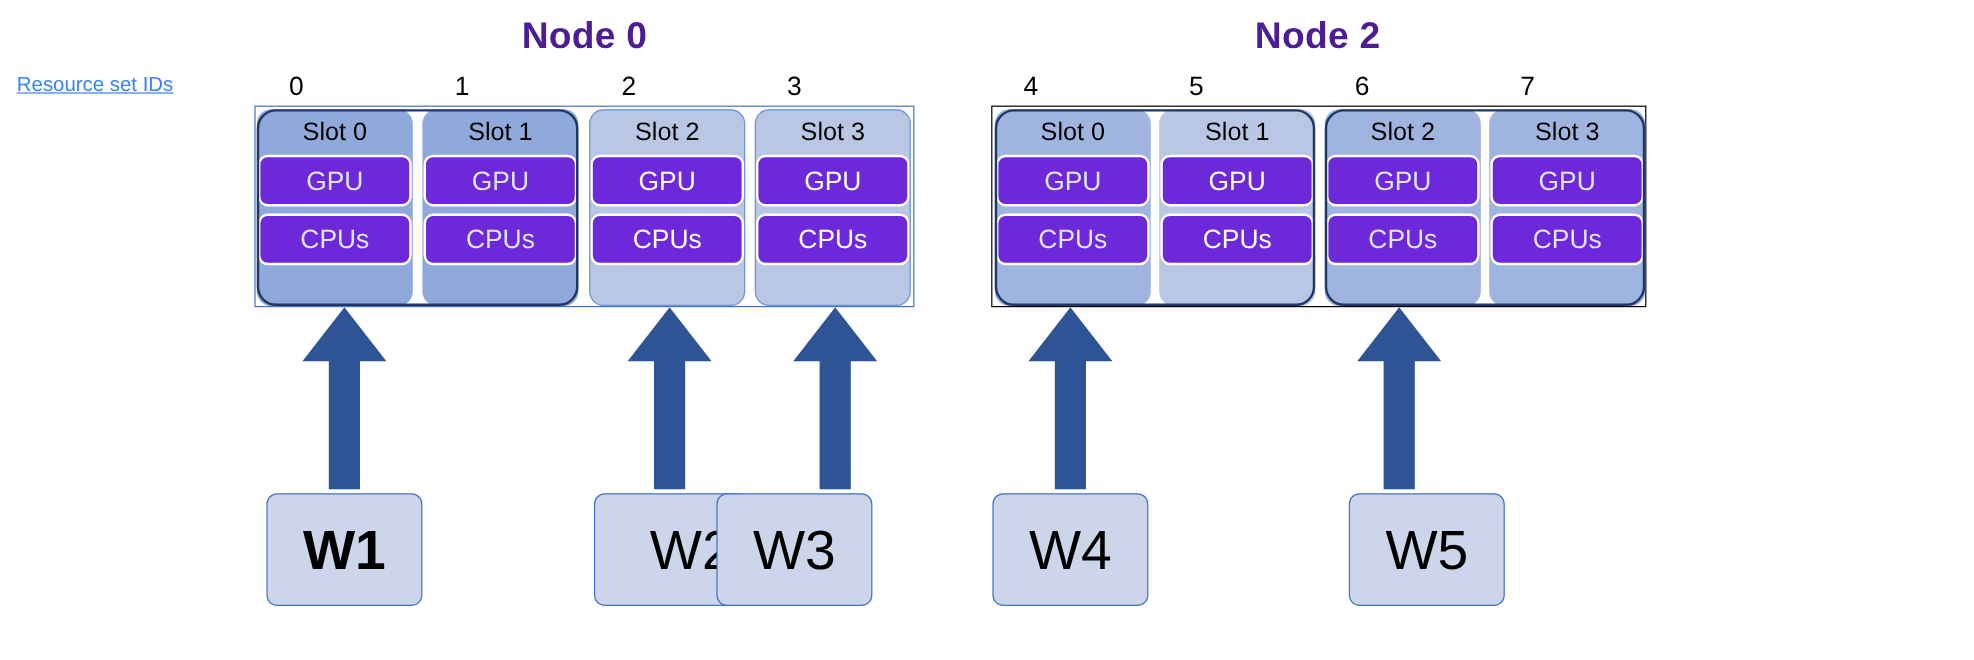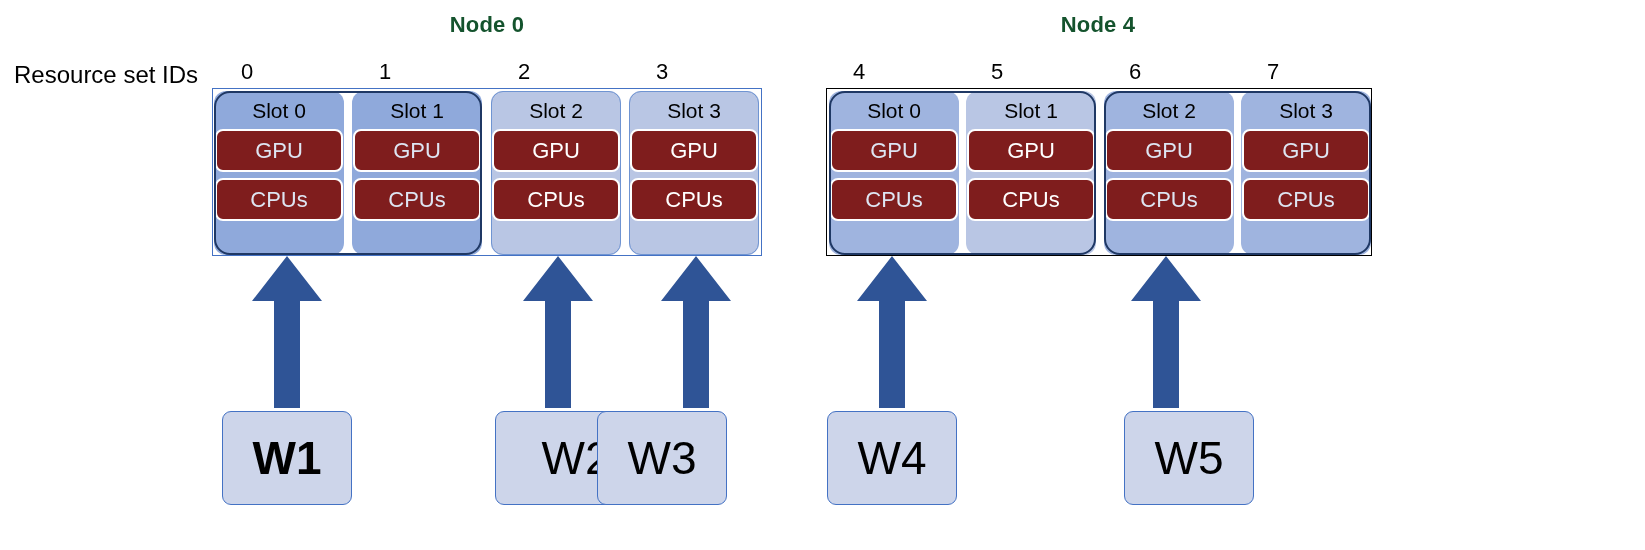--- a/index.html
+++ b/index.html
@@ -11,37 +11,38 @@
     width: 1645px;
     height: 550px;
     position: relative;
     font-family: "Liberation Sans", sans-serif;
     overflow: hidden;
   }
 
   
   .node-title {
     position: absolute;
-    font-size: 22px;
+    font-size: 31px;
     font-weight: bold;
-    color: #14532d;
+    color: #4c1d95;
     text-align: center;
     letter-spacing: 0.2px;
     white-space: nowrap;
   }
   #node0-title { left: 387px; top: 12px; width: 200px; }
   #node1-title { left: 998px; top: 12px; width: 200px; }
 
   .resource-label {
     position: absolute;
     left: 14px;
     top: 61px;
-    font-size: 24px;
-    color: #000000;
+    font-size: 17px;
+    color: #3b82f6;
     white-space: nowrap;
+    text-decoration: underline;
   }
 
   .rsid {
     position: absolute;
     top: 59px;
     width: 60px;
     text-align: center;
     font-size: 22px;
     color: #000000;
   }
@@ -109,21 +110,21 @@
   .slot-label {
     font-size: 21px;
     color: #000000;
     line-height: 28px;
     margin-bottom: 4px;
     text-align: right;
   }
   .res-box {
     width: 128px;
     height: 43px;
-    background: #7f1d1d;
+    background: #6d28d9;
     border: 2.5px solid #FFFFFF;
     border-radius: 8px;
     box-sizing: border-box;
     color: #DEE5F2;
     font-size: 22px;
     display: flex;
     align-items: center;
     justify-content: center;
     margin-bottom: 6px;
   }
@@ -150,21 +151,21 @@
     align-items: center;
     justify-content: center;
     font-size: 46px;
     color: #000000;
   }
 </style>
 </head>
 <body>
 
 <div class="node-title" id="node0-title">Node 0</div>
-<div class="node-title" id="node1-title">Node 4</div>
+<div class="node-title" id="node1-title">Node 2</div>
 
 <div class="resource-label">Resource set IDs</div>
 
 <div class="rsid" style="left:217px">0</div>
 <div class="rsid" style="left:355px">1</div>
 <div class="rsid" style="left:494px">2</div>
 <div class="rsid" style="left:632px">3</div>
 <div class="rsid" style="left:829px">4</div>
 <div class="rsid" style="left:967px">5</div>
 <div class="rsid" style="left:1105px">6</div>

